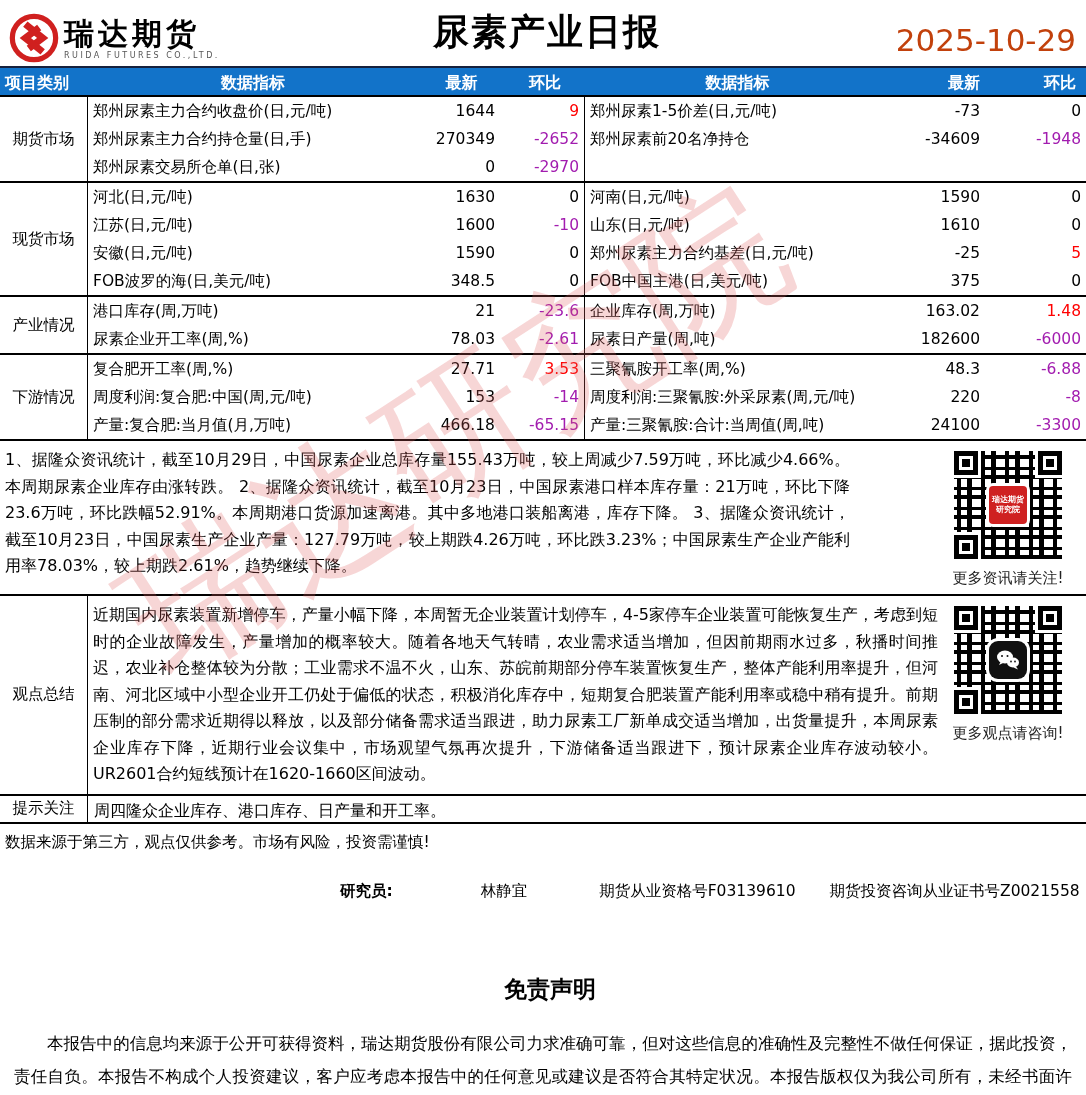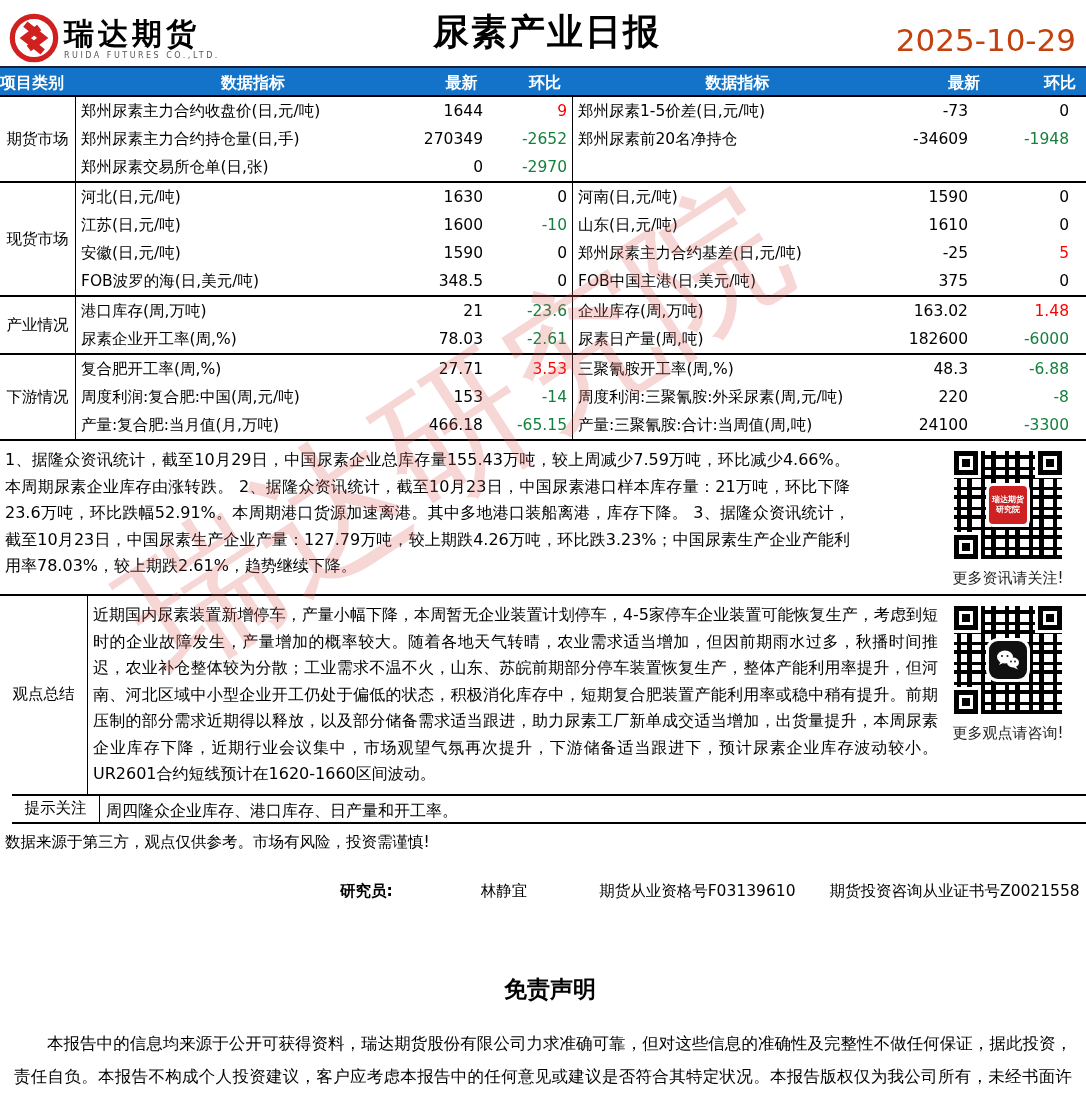--- a/index.html
+++ b/index.html
@@ -13,36 +13,36 @@
   .brand-txt { display:flex; flex-direction:column; margin-top:6px; }
   .brand-name { font-size:30px; font-weight:bold; letter-spacing:4px; line-height:32px; }
   .brand-sub { font-size:8px; letter-spacing:2.5px; color:#555; margin-top:1px; }
   .page-title { position:absolute; left:0; right:0; top:8px; text-align:center; font-size:36px; font-weight:bold; letter-spacing:2px;padding-left:8px; }
   .rpt-date { position:absolute; right:10px; top:22px; font-size:31px; color:#c2410c; }
 
   
   .thead { display:grid; grid-template-columns:88px 330px 87px 80px 305px 100px 96px;
            background:#1273c9; color:#fff; font-weight:bold; font-size:16px; height:29px; line-height:29px;
            border-top:2px solid #16213e; }
-  .thead .h-cat { text-align:left; }
+  .thead .h-cat { padding-left:5px; text-align:left; }
   .thead .h-c { text-align:center; }
   .thead .h-r { text-align:right; padding-right:10px; }
 
   .tsection { display:flex; border-top:2.5px solid #000; }
-  .tsection .cat { width:76px; display:flex; align-items:center; justify-content:center;
+  .tsection .cat { width:88px; display:flex; align-items:center; justify-content:center;
                    font-size:15.5px; border-right:1.5px solid #000; }
   .tsection .rows { flex:1; }
   .trow { display:grid; grid-template-columns:330px 87px 80px 305px 100px 96px; height:28px; line-height:28px; font-size:15.5px; }
   .c { overflow:hidden; white-space:nowrap; }
   .c.ind { padding-left:5px; }
   .c.val { text-align:right; padding-right:10px; }
   .c.chg { text-align:right; padding-right:5px; }
   .c.chgl { border-right:1.5px solid #000; }
   .red { color:#ff0000; }
-  .blue { color:#15803d; }
+  .blue { color:#a21caf; }
 
   
   .txtsection { display:flex; border-top:2.5px solid #000; }
   .txtsection .cat { width:88px; display:flex; align-items:center; justify-content:center;
                      font-size:15.5px; border-right:1.5px solid #000; }
   .txtsection .content { flex:1; display:flex; padding:6px 12px 6px 5px; }
   .txtsection .para { width:845px; font-size:16px; line-height:26.5px; text-align:justify; }
   .qr-wrap { margin-left:auto; width:132px; display:flex; flex-direction:column; align-items:center; }
   .qr { position:relative; width:116px; height:116px; background:#fff; border:4px solid #fff;
         background-image:
@@ -50,21 +50,21 @@
           repeating-linear-gradient(90deg,#fff 0 3px,#000 3px 7px,#fff 7px 13px,#000 13px 18px,#fff 18px 24px); }
   .qr .f { position:absolute; width:24px; height:24px; border:5px solid #000; background:#fff; box-shadow:0 0 0 3px #fff; }
   .qr .f::after { content:""; position:absolute; left:3px; top:3px; width:8px; height:8px; background:#000; }
   .qr .f.tl { left:0; top:0; } .qr .f.tr { right:0; top:0; } .qr .f.bl { left:0; bottom:0; }
   .qr .badge { position:absolute; left:50%; top:50%; transform:translate(-50%,-50%);
                width:38px; height:38px; box-shadow:0 0 0 3px #fff; display:flex; align-items:center; justify-content:center; }
   .badge.redbox { background:#cf2121; border-radius:4px; color:#fff; font-size:8px; line-height:10px; text-align:center; font-weight:bold; }
   .badge.blackbox { background:#111; border-radius:9px; }
   .qr-caption { margin-top:6px; font-size:15px; color:#222; }
 
-  .alert-row { display:flex; border-top:2.5px solid #000; border-bottom:2px solid #000; height:30px;margin-left:12px; }
+  .alert-row { display:flex; border-top:2.5px solid #000; border-bottom:2px solid #000; height:30px; }
   .alert-row .cat { width:88px; display:flex; align-items:center; justify-content:center; font-size:15.5px; border-right:1.5px solid #000; }
   .alert-row .atxt { flex:1; font-size:16px; line-height:29px; padding-left:6px; }
 
   
   .src-note { margin:8px 0 0 5px; font-size:15.5px; }
   .researcher { display:flex; margin:28px 0 0 340px; font-size:15.5px; align-items:baseline; }
   .researcher .lbl { font-weight:bold; }
   .researcher .name { margin-left:88px; }
   .researcher .cred1 { margin-left:72px; }
   .researcher .cred2 { margin-left:34px; }

